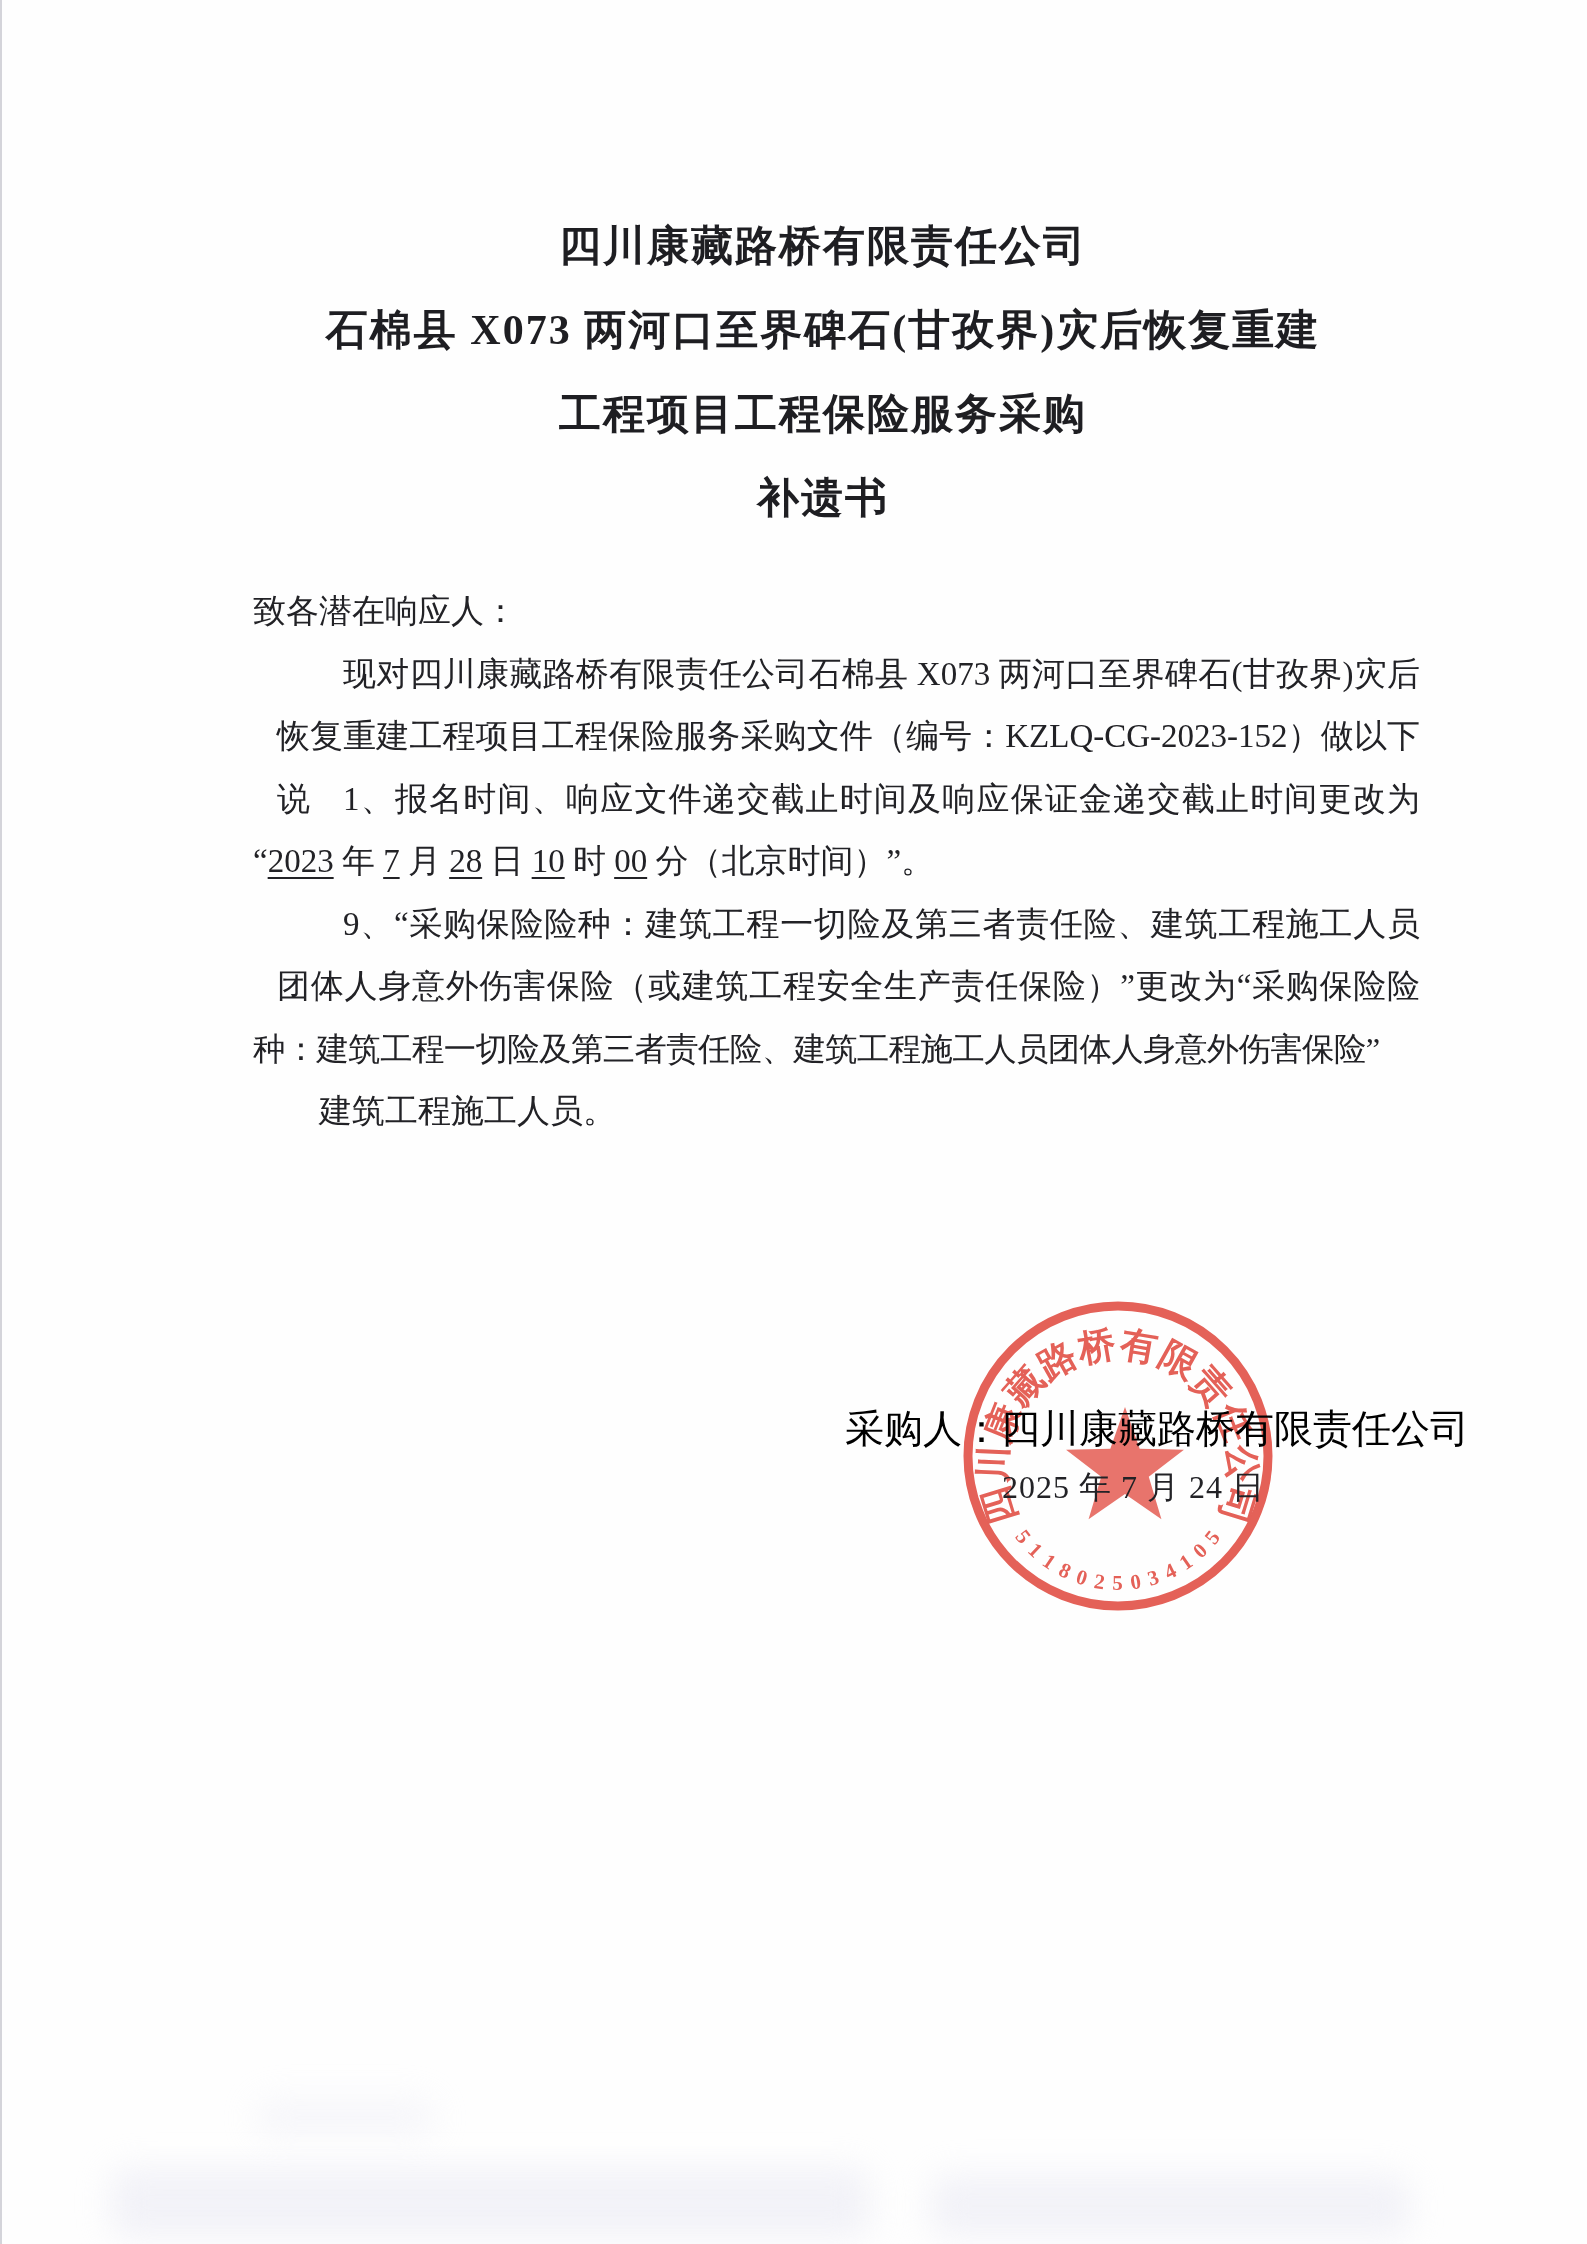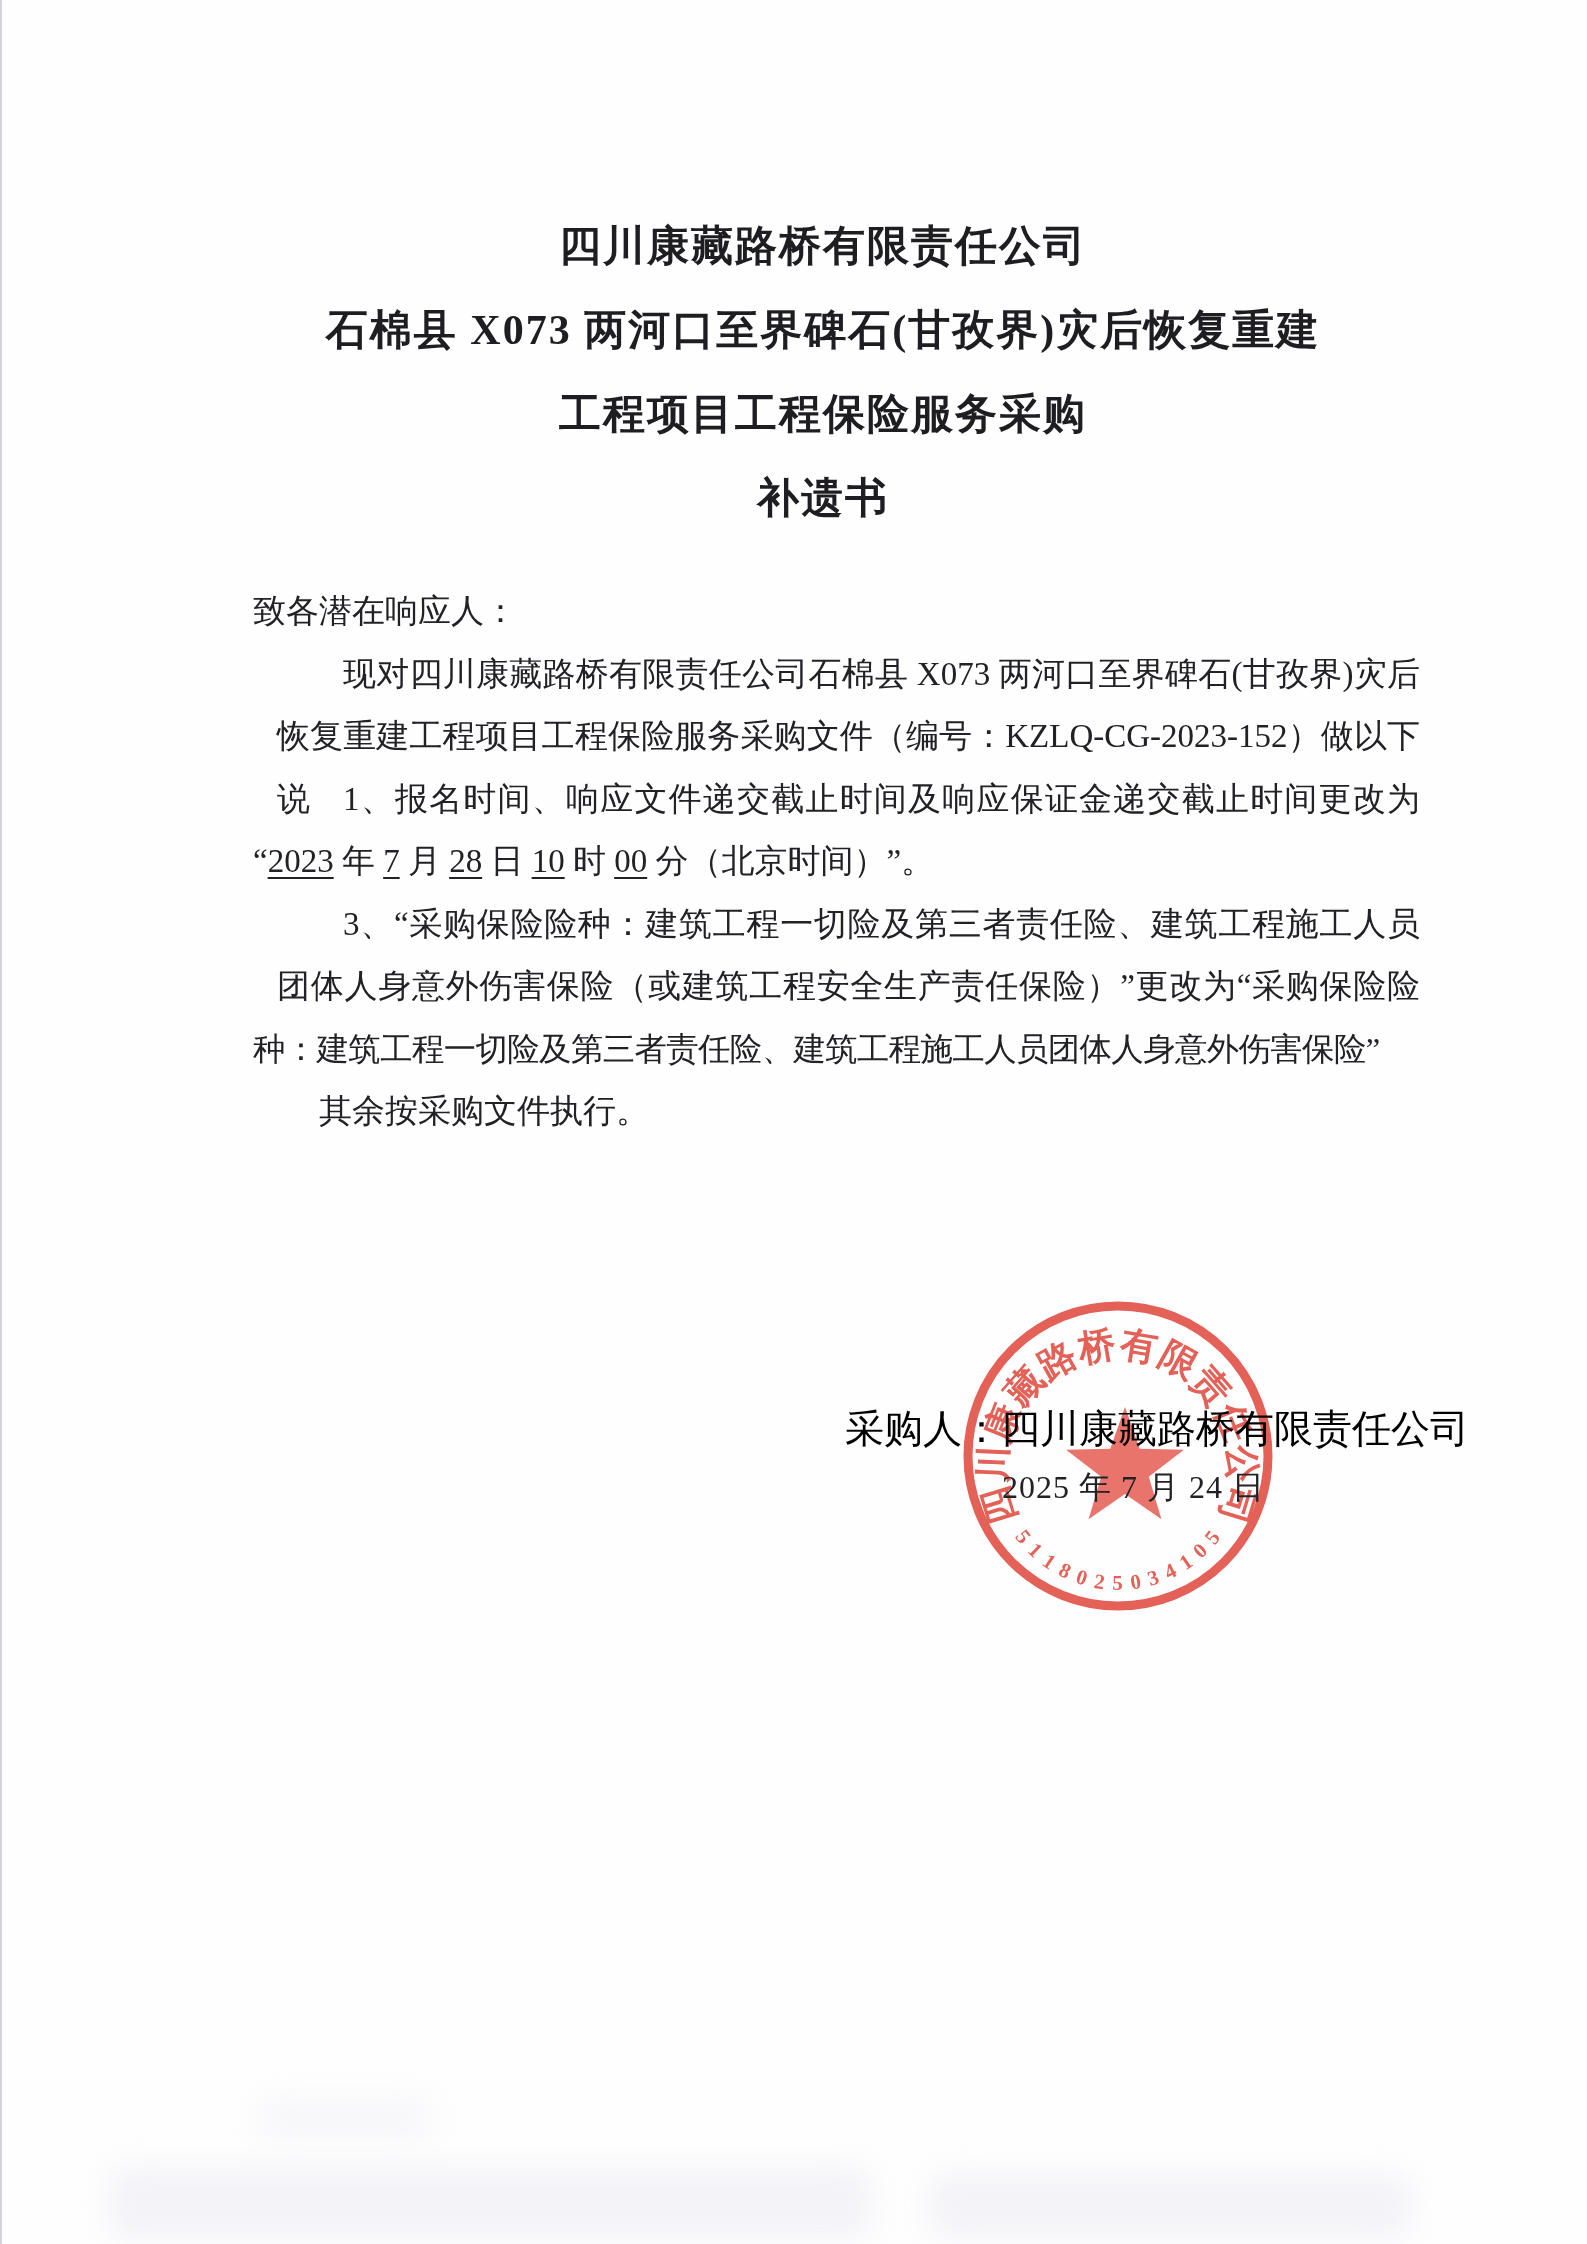--- a/index.html
+++ b/index.html
@@ -80,24 +80,24 @@
   <div class="tline">工程项目工程保险服务采购</div>
   <div class="tline">补遗书</div>
 </div>
 
 <div class="doc-body">
   <div class="bline">致各潜在响应人：</div>
   <div class="bline just ind">现对四川康藏路桥有限责任公司石棉县 X073 两河口至界碑石(甘孜界)灾后</div>
   <div class="bline just">恢复重建工程项目工程保险服务采购文件（编号：KZLQ-CG-2023-152）做以下说</div>
   <div class="bline just ind">1、报名时间、响应文件递交截止时间及响应保证金递交截止时间更改为</div>
   <div class="bline"><span>“</span><span class="u">2023</span><span> 年 </span><span class="u">7</span><span> 月 </span><span class="u">28</span><span> 日 </span><span class="u">10</span><span> 时 </span><span class="u">00</span><span> 分（北京时间）”。</span></div>
-  <div class="bline just ind">3、“采购保险险种：建筑工程一切险及第三者责任险、建筑工程施工人员</div>
+  <div class="bline just ind">9、“采购保险险种：建筑工程一切险及第三者责任险、建筑工程施工人员</div>
   <div class="bline just">团体人身意外伤害保险（或建筑工程安全生产责任保险）”更改为“采购保险险</div>
   <div class="bline tight">种：建筑工程一切险及第三者责任险、建筑工程施工人员团体人身意外伤害保险”</div>
-  <div class="bline ind">其余按采购文件执行。</div>
+  <div class="bline ind">建筑工程施工人员。</div>
 </div>
 
 <div class="stamp">
   <svg id="stamp-svg" viewBox="0 0 330 335" xmlns="http://www.w3.org/2000/svg">
     <circle cx="163" cy="168" r="150" fill="none" stroke="#e2544a" stroke-width="9"></circle>
     <polygon id="stamp-star" fill="#e2544a" fill-opacity="0.88" points="170,119 184.69463130731182,160.77457514062633 228.96550401029953,161.84094634875325 193.77641290737884,188.72542485937367 206.44268564213334,231.15905365124672 170,206 133.5573143578667,231.15905365124675 146.22358709262116,188.72542485937367 111.03449598970047,161.84094634875328 155.30536869268818,160.77457514062633"></polygon>
 
   <text x="55.89386733214002" y="213.7456309289465" transform="rotate(-107 55.89386733214002 213.7456309289465)" class="arc-char" fill="#e2544a" text-anchor="middle">四</text>
       <text x="51.10275867577968" y="176.20339870020453" transform="rotate(-87.54545454545455 51.10275867577968 176.20339870020453)" class="arc-char" fill="#e2544a" text-anchor="middle">川</text>
       <text x="59.08896909741158" y="139.20888064718397" transform="rotate(-68.0909090909091 59.08896909741158 139.20888064718397)" class="arc-char" fill="#e2544a" text-anchor="middle">康</text>

